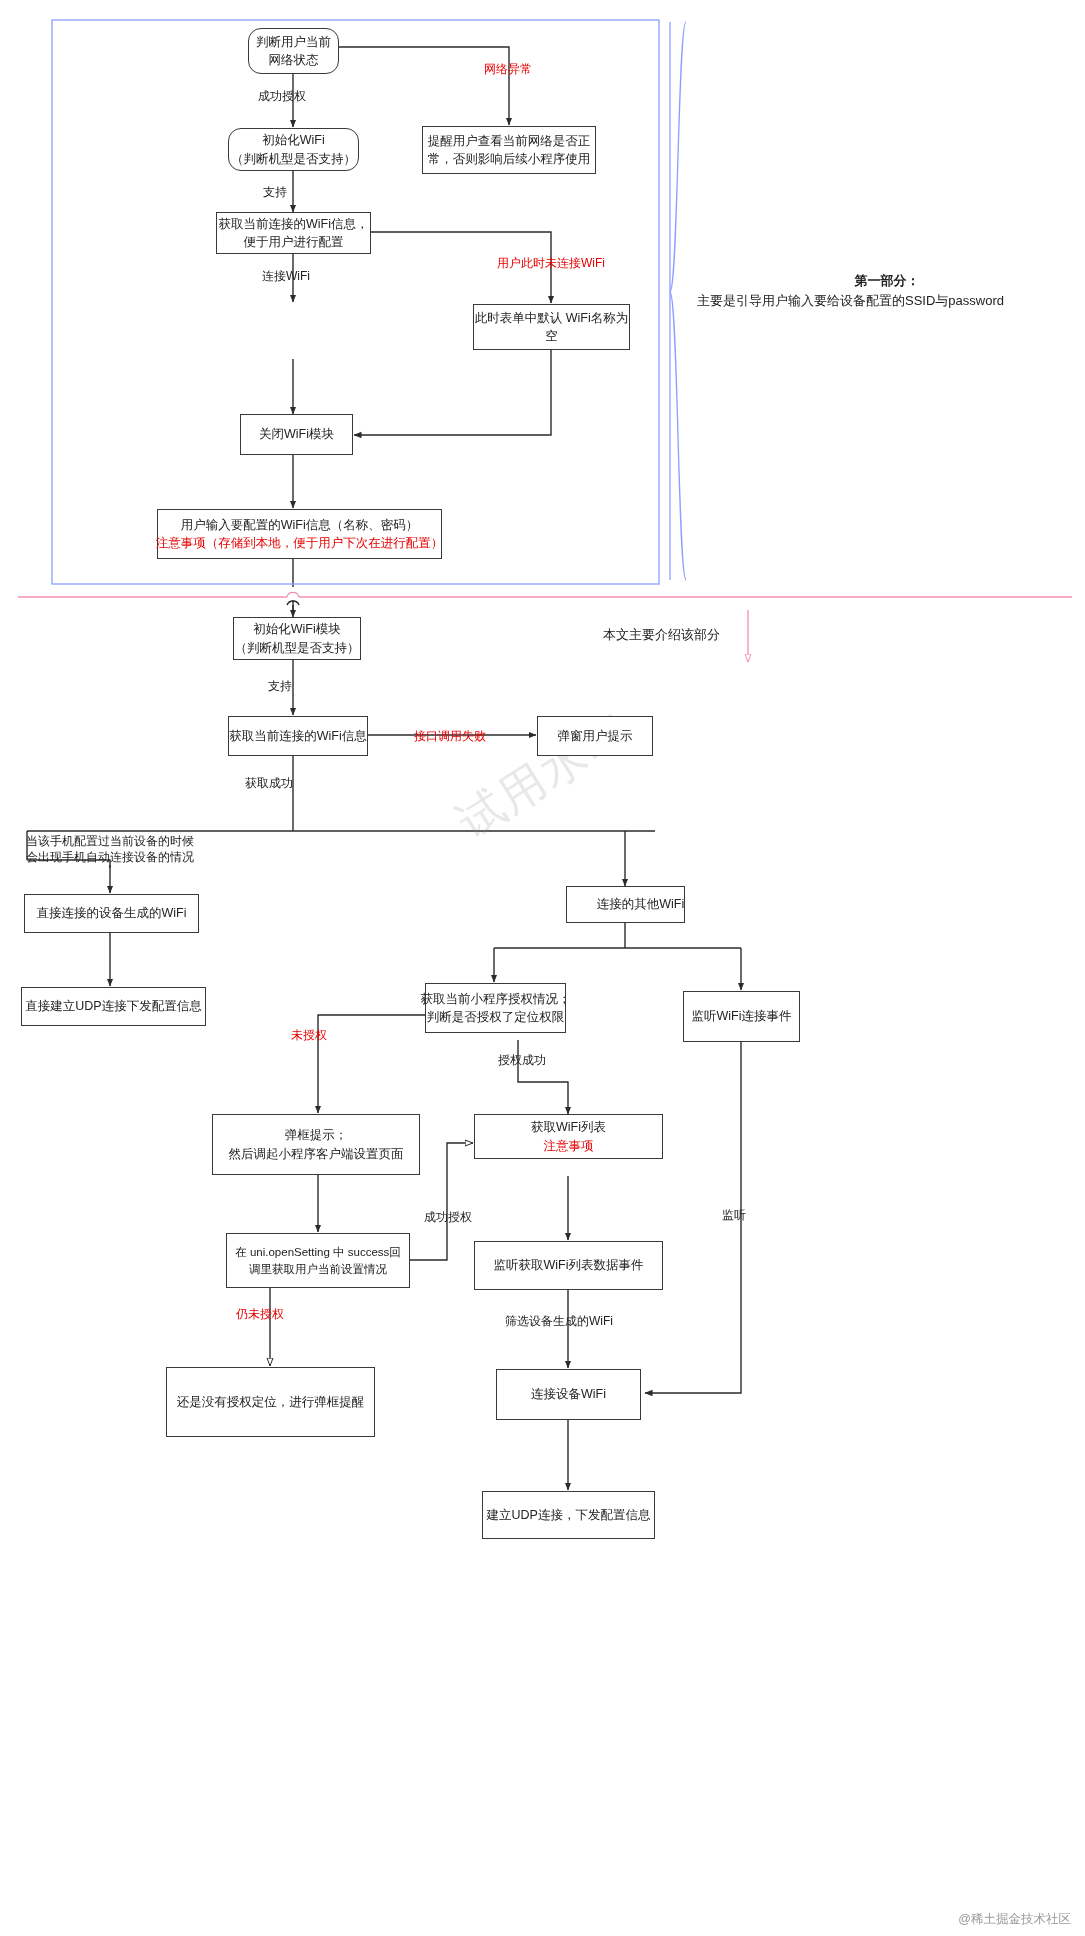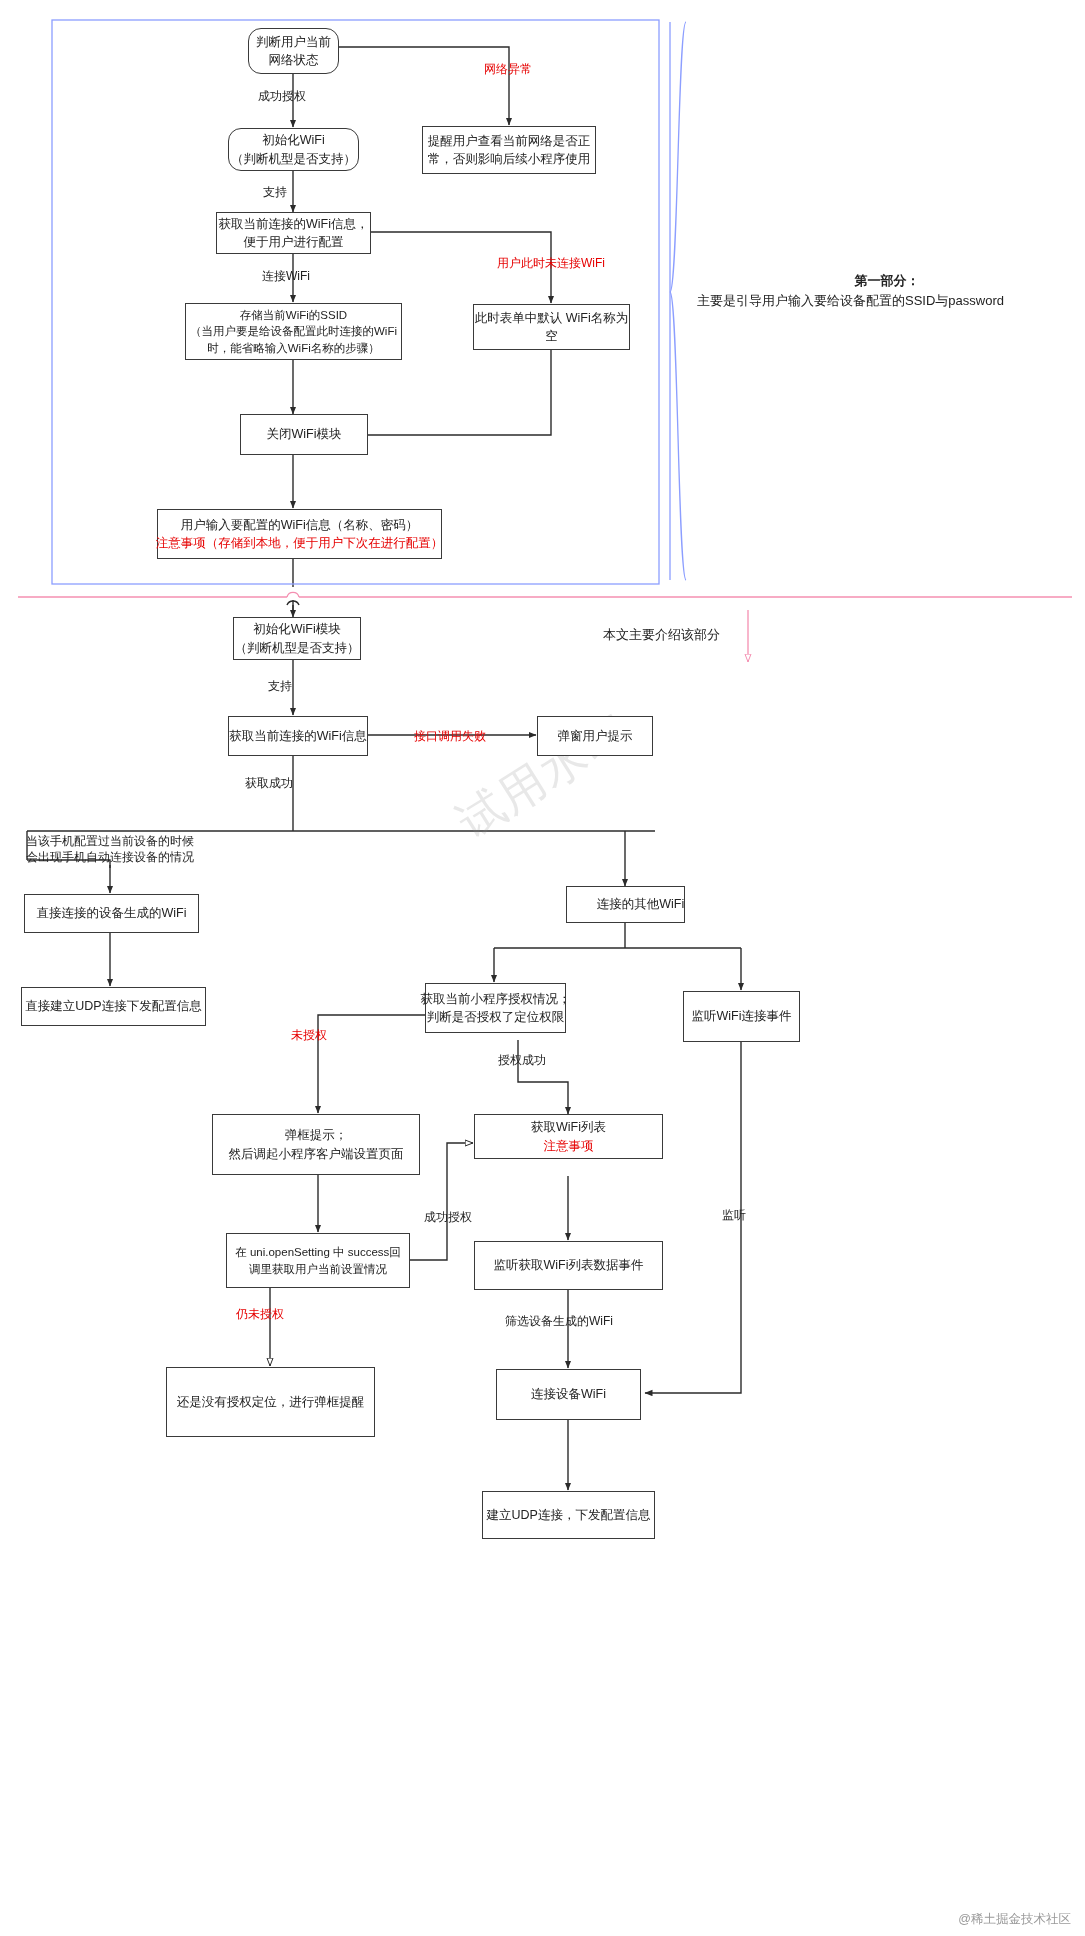--- a/index.html
+++ b/index.html
@@ -185,27 +185,22 @@
   <div class="node" style="left:216px; top:212px; width:155px; height:42px;">
     <span class="ln">获取当前连接的WiFi信息，</span>
     <span class="ln">便于用户进行配置</span>
   </div>
 
   <div class="node" style="left:473px; top:304px; width:157px; height:46px;">
     <span class="ln">此时表单中默认 WiFi名称为</span>
     <span class="ln">空</span>
   </div>
 
-  <div class="node" style="left:185px; top:303px; width:217px; height:57px; font-size:11.5px;">
-    <span class="ln">存储当前WiFi的SSID</span>
-    <span class="ln">（当用户要是给设备配置此时连接的WiFi</span>
-    <span class="ln">时，能省略输入WiFi名称的步骤）</span>
-  </div>
-
-  <div class="node" style="left:240px; top:414px; width:128px; height:41px;">
+
+  <div class="node" style="left:240px; top:414px; width:113px; height:41px;">
     <span class="ln">关闭WiFi模块</span>
   </div>
 
   <div class="node" style="left:157px; top:509px; width:285px; height:50px;">
     <span class="ln">用户输入要配置的WiFi信息（名称、密码）</span>
     <span class="ln red">注意事项（存储到本地，便于用户下次在进行配置）</span>
   </div>
 
   <div class="node" style="left:233px; top:617px; width:128px; height:43px;">
     <span class="ln">初始化WiFi模块</span>

